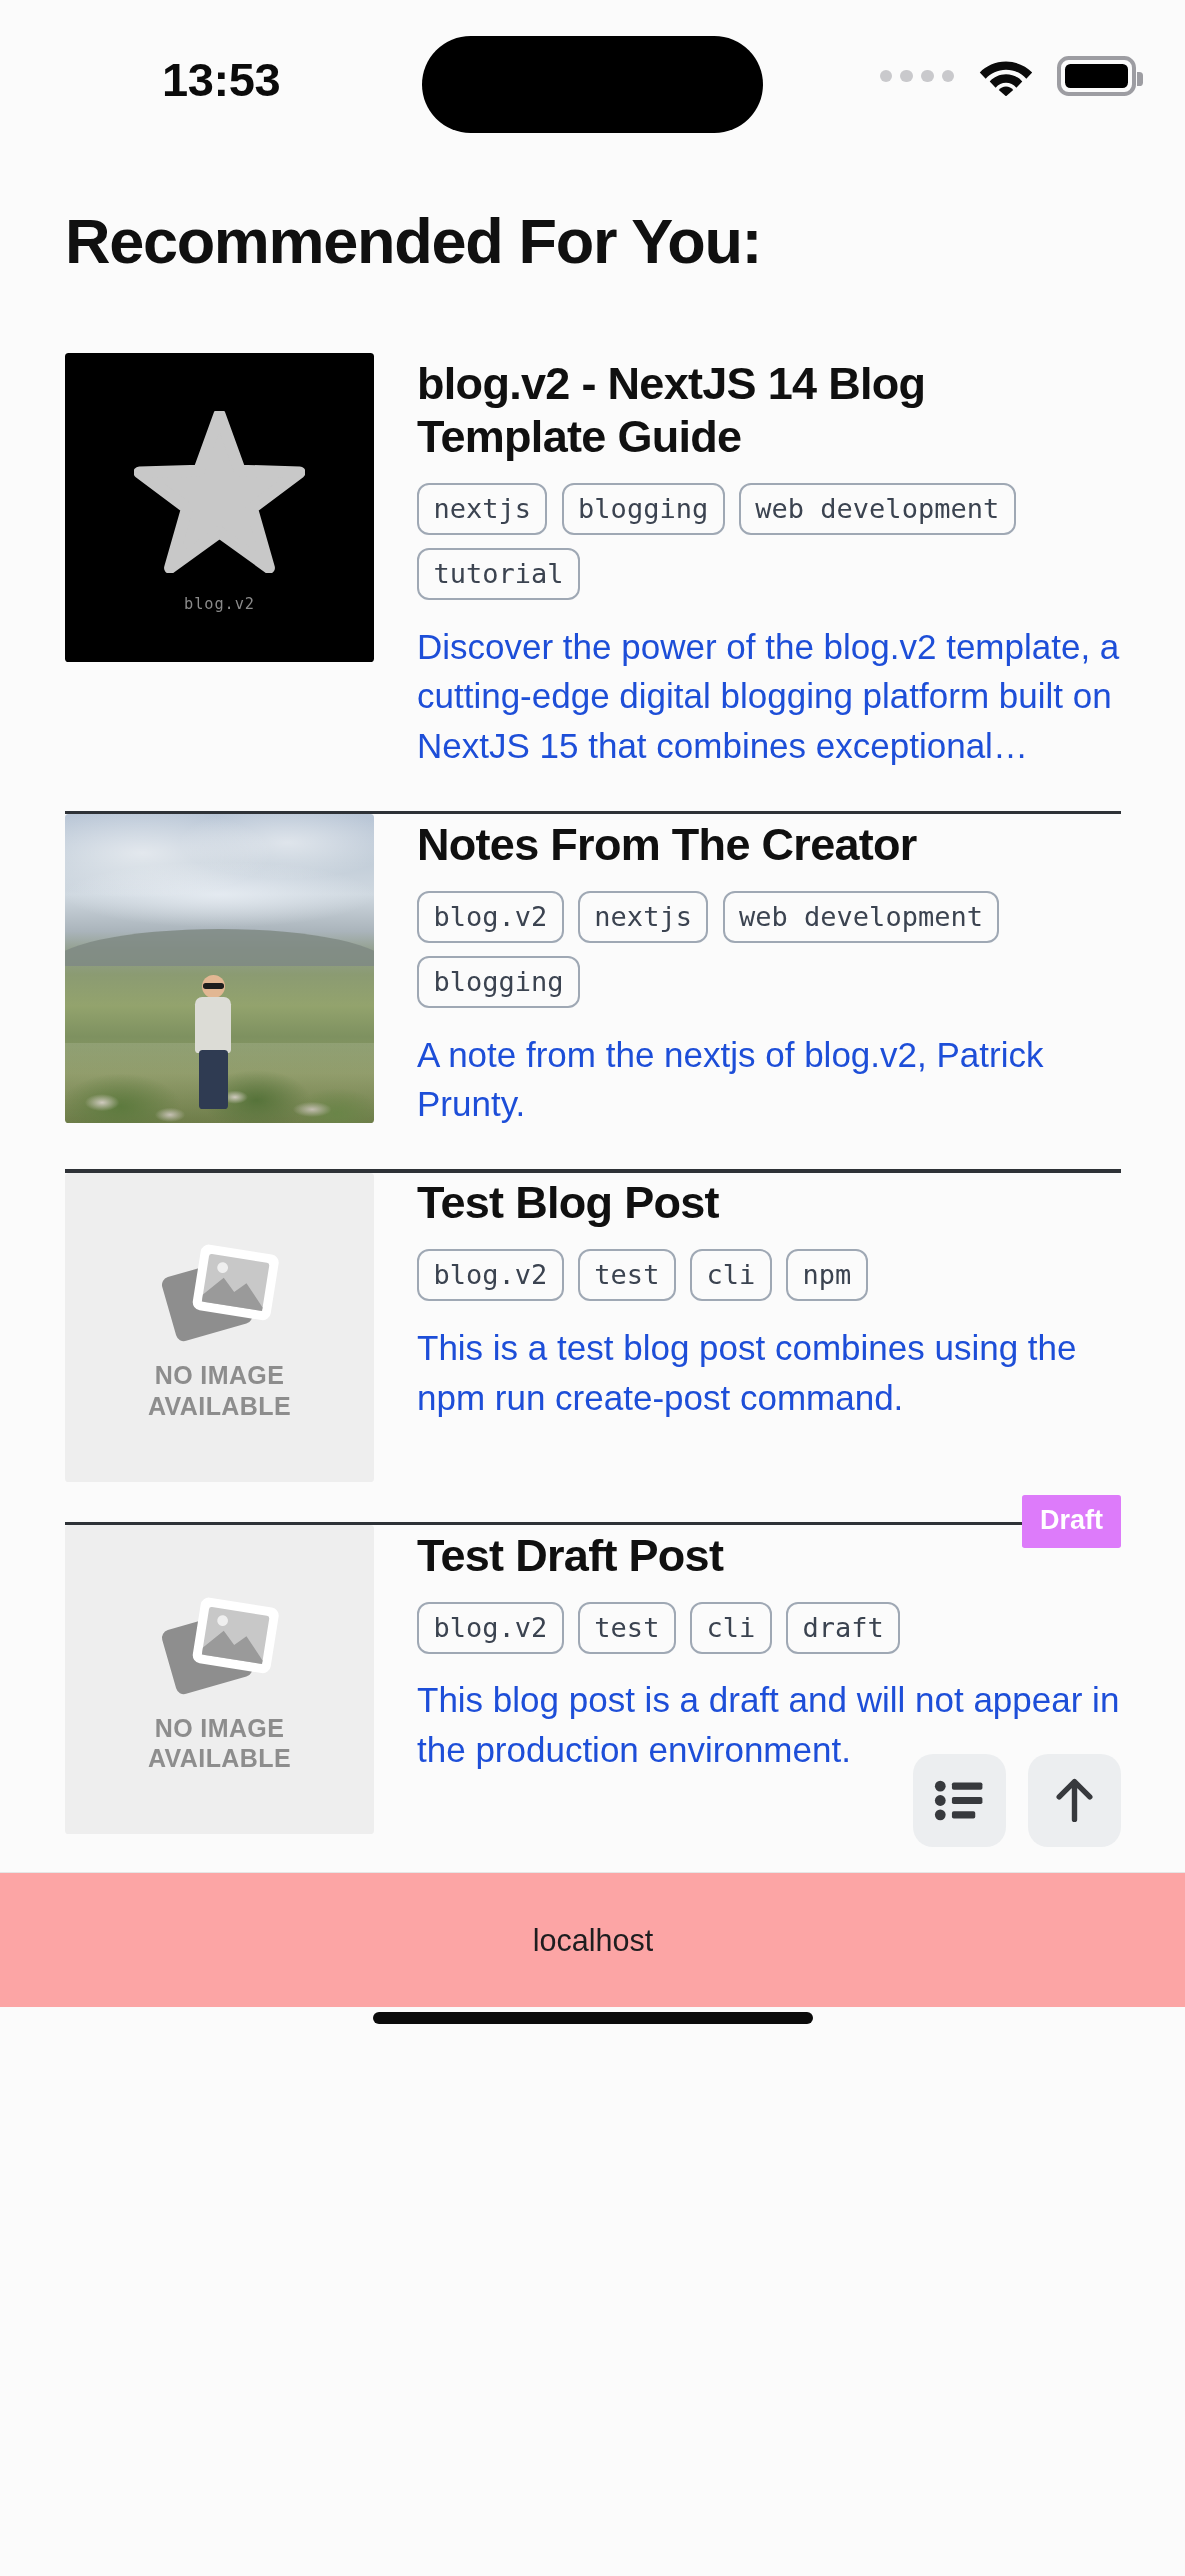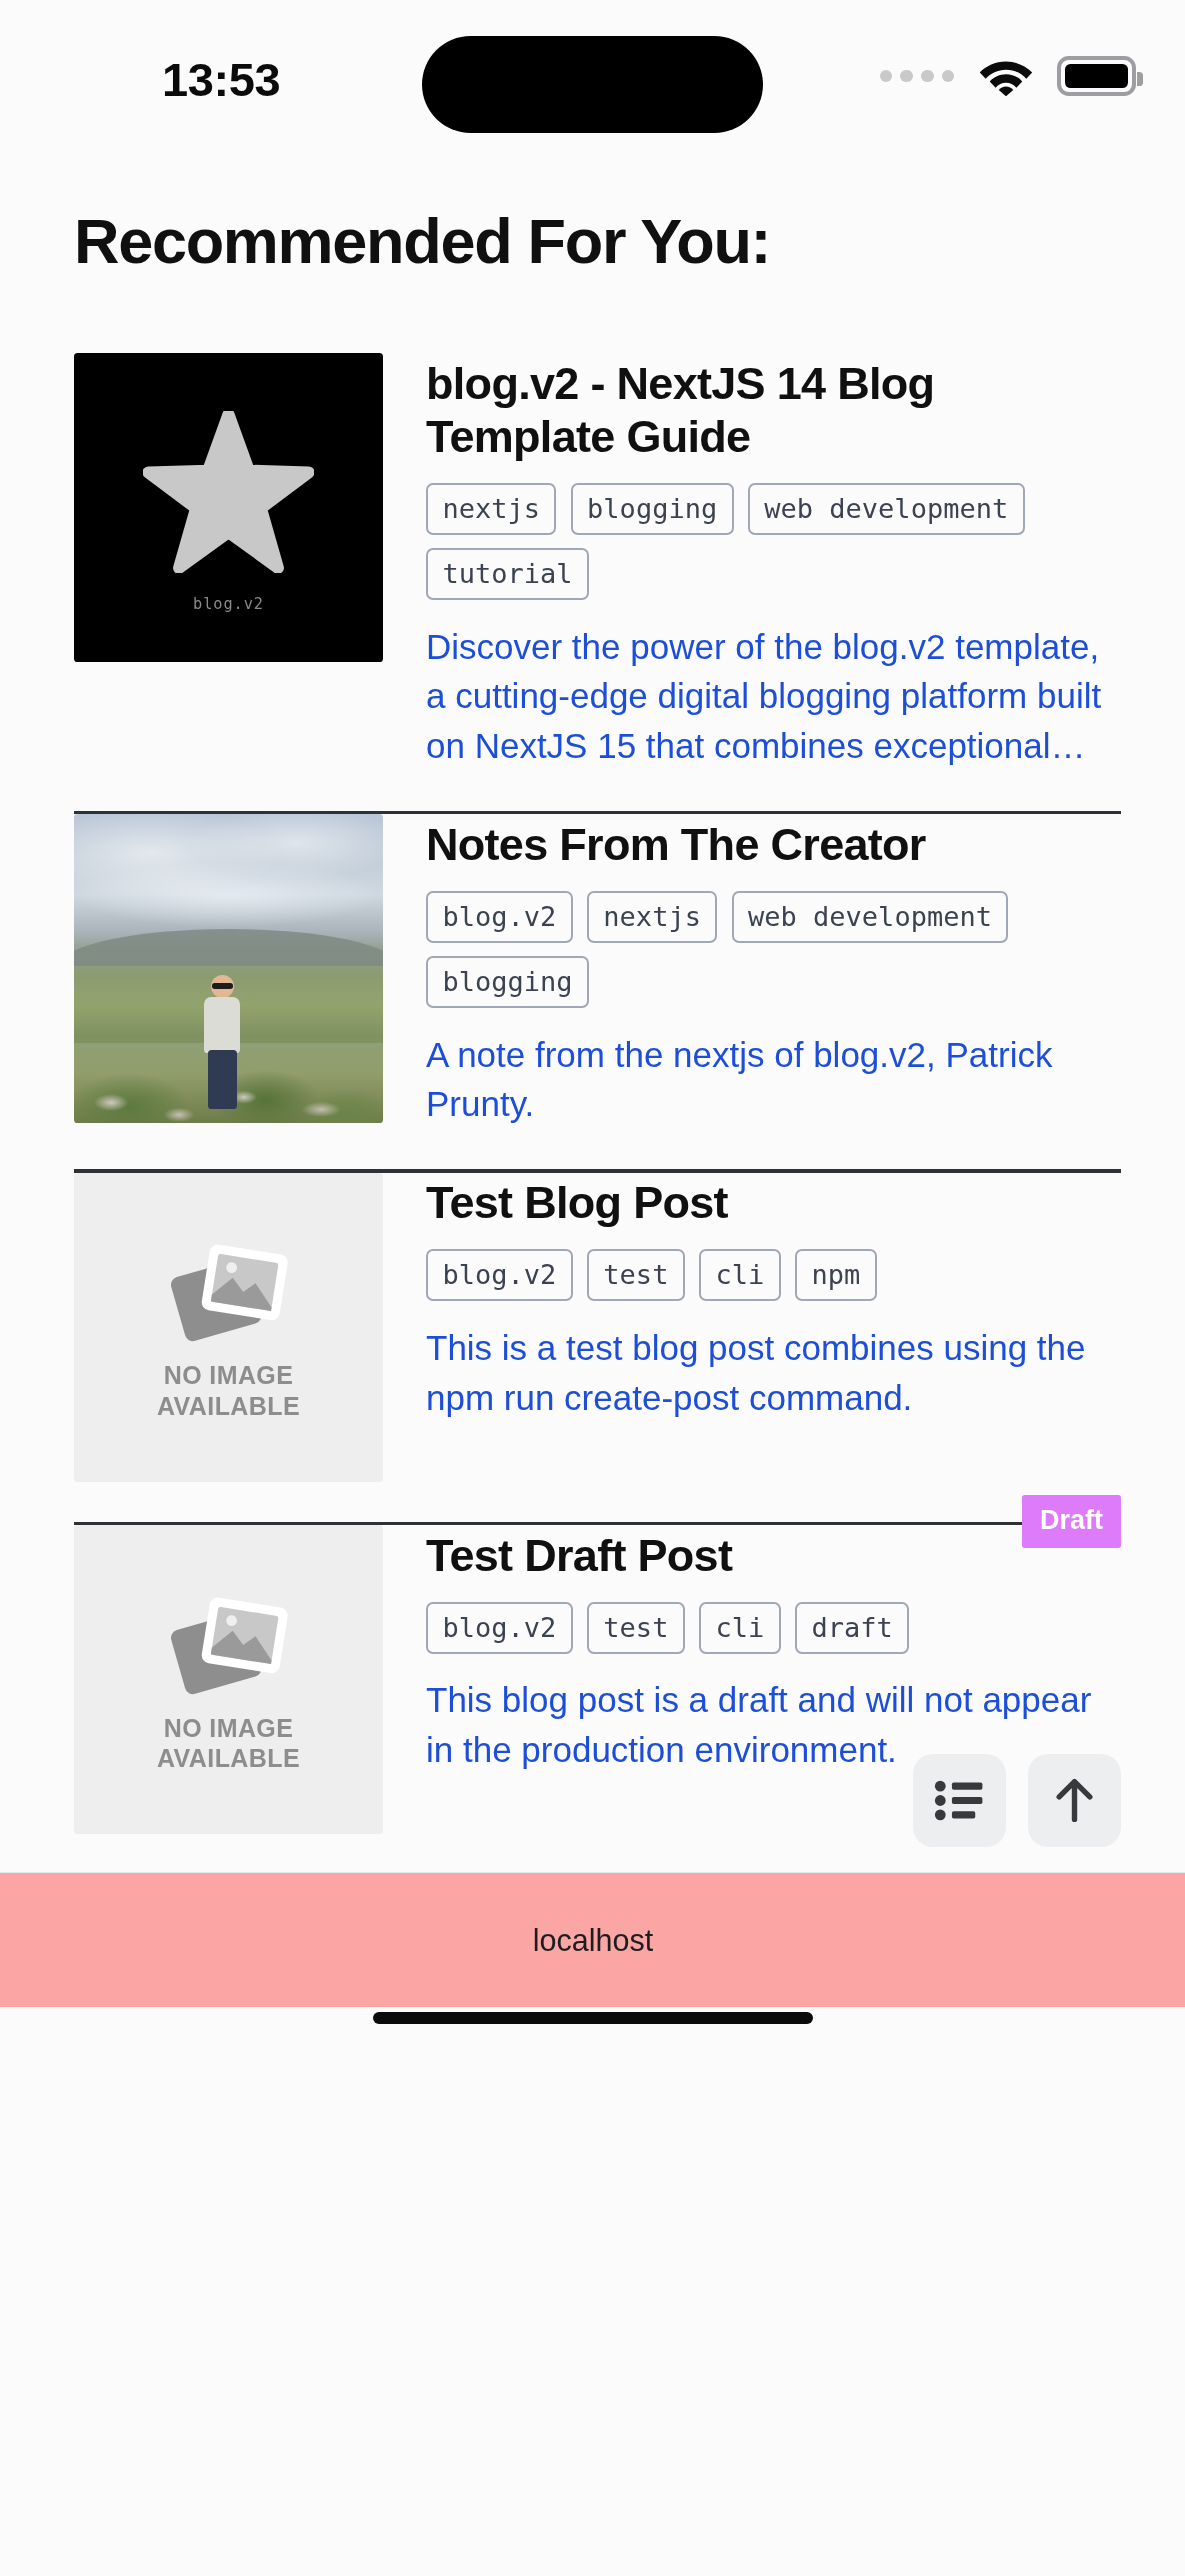--- a/index.html
+++ b/index.html
@@ -83,21 +83,20 @@
     background: #000;
     border-radius: 5.4px;
   }
 
   
   .content {
     flex: 1 1 auto;
     position: relative;
     padding: 0 65px;
     overflow: hidden;
-    margin-left: 9px;
   }
   .page-title {
     font-size: 63px;
     line-height: 1.1;
     font-weight: 800;
     color: #101010;
     letter-spacing: -1.3px;
     margin-top: 47px;
     margin-bottom: 0;
   }
@@ -261,21 +260,21 @@
     margin-bottom: 20px;
   }
   .tags {
     display: flex;
     flex-wrap: wrap;
     gap: 13.5px 14.4px;
     margin-bottom: 21.6px;
   }
   .tag {
     border: 2.7px solid #9fa8b4;
-    border-radius: 7px;
+    border-radius: 12px;
     padding: 10px 14.4px 10.8px;
     font-family: "DejaVu Sans Mono", monospace;
     font-size: 27px;
     line-height: 1;
     color: #3b4350;
     background: transparent;
     white-space: nowrap;
   }
   .excerpt {
     font-size: 35px;

